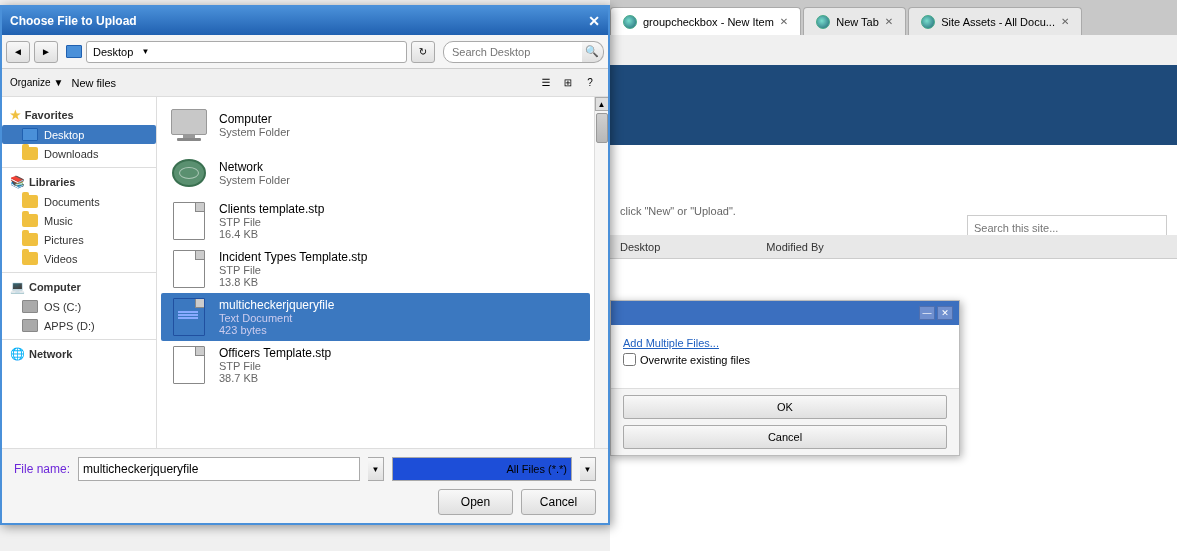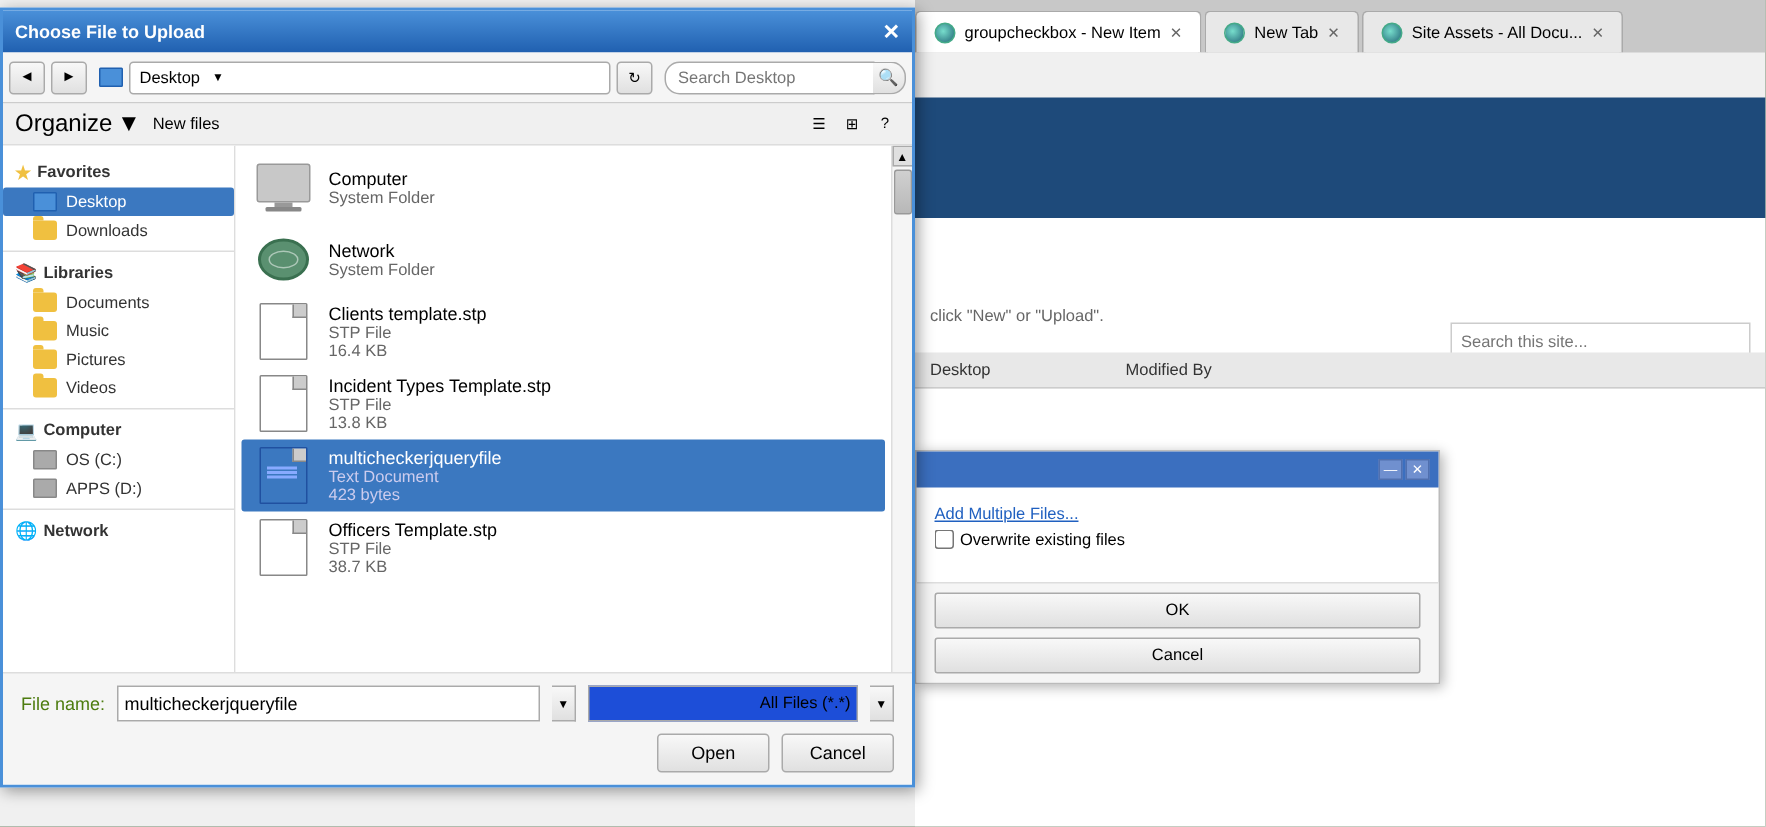--- a/index.html
+++ b/index.html
@@ -190,21 +190,21 @@
       background: #f0f0f0;
       border-bottom: 1px solid #ddd;
       display: flex;
       align-items: center;
       padding: 0 8px;
       gap: 8px;
       flex-shrink: 0;
     }
 
     .organize-btn {
-      font-size: 16px;
+      font-size: 10px;
       cursor: pointer;
       display: flex;
       align-items: center;
       gap: 3px;
     }
 
     .new-folder-btn {
       font-size: 11px;
       cursor: pointer;
     }
@@ -466,21 +466,21 @@
 
     .filename-row {
       display: flex;
       align-items: center;
       gap: 8px;
       margin-bottom: 8px;
     }
 
     .filename-label {
       font-size: 12px;
-      color: #4d7c0f;
+      color: #6d28d9;
       white-space: nowrap;
     }
 
     .filename-input {
       flex: 1;
       height: 24px;
       border: 1px solid #aaa;
       background: white;
       padding: 0 4px;
       font-size: 12px;
@@ -687,21 +687,21 @@
   <div class="browser-content">
     <div class="site-content-bg">
       <div style="position:absolute; top:60px; right:10px; display:flex; align-items:center;">
         <input class="site-search-bar" type="text" placeholder="Search this site..." style="">
       </div>
       <div style="position:absolute; top:140px; left:10px; font-size:11px; color:#666; width:300px;">
         <span>click "New" or "Upload".</span>
       </div>
       <div style="position:absolute; top:170px; left:0; width:100%; height:24px; background:#e8e8e8; border-bottom:1px solid #ccc; display:flex; align-items:center; padding:0 10px; gap:40px; font-size:11px; color:#333;">
         <span>Desktop</span>
-        <span style="margin-left:50px;">Modified By</span>
+        <span style="margin-left:66px;">Modified By</span>
       </div>
     </div>
   </div>
 </div>
 
 <div class="upload-form-dialog">
   <div class="upload-form-titlebar">
     <span class="upload-form-title"></span>
     <div class="title-btns">
       <div class="title-btn">—</div>

